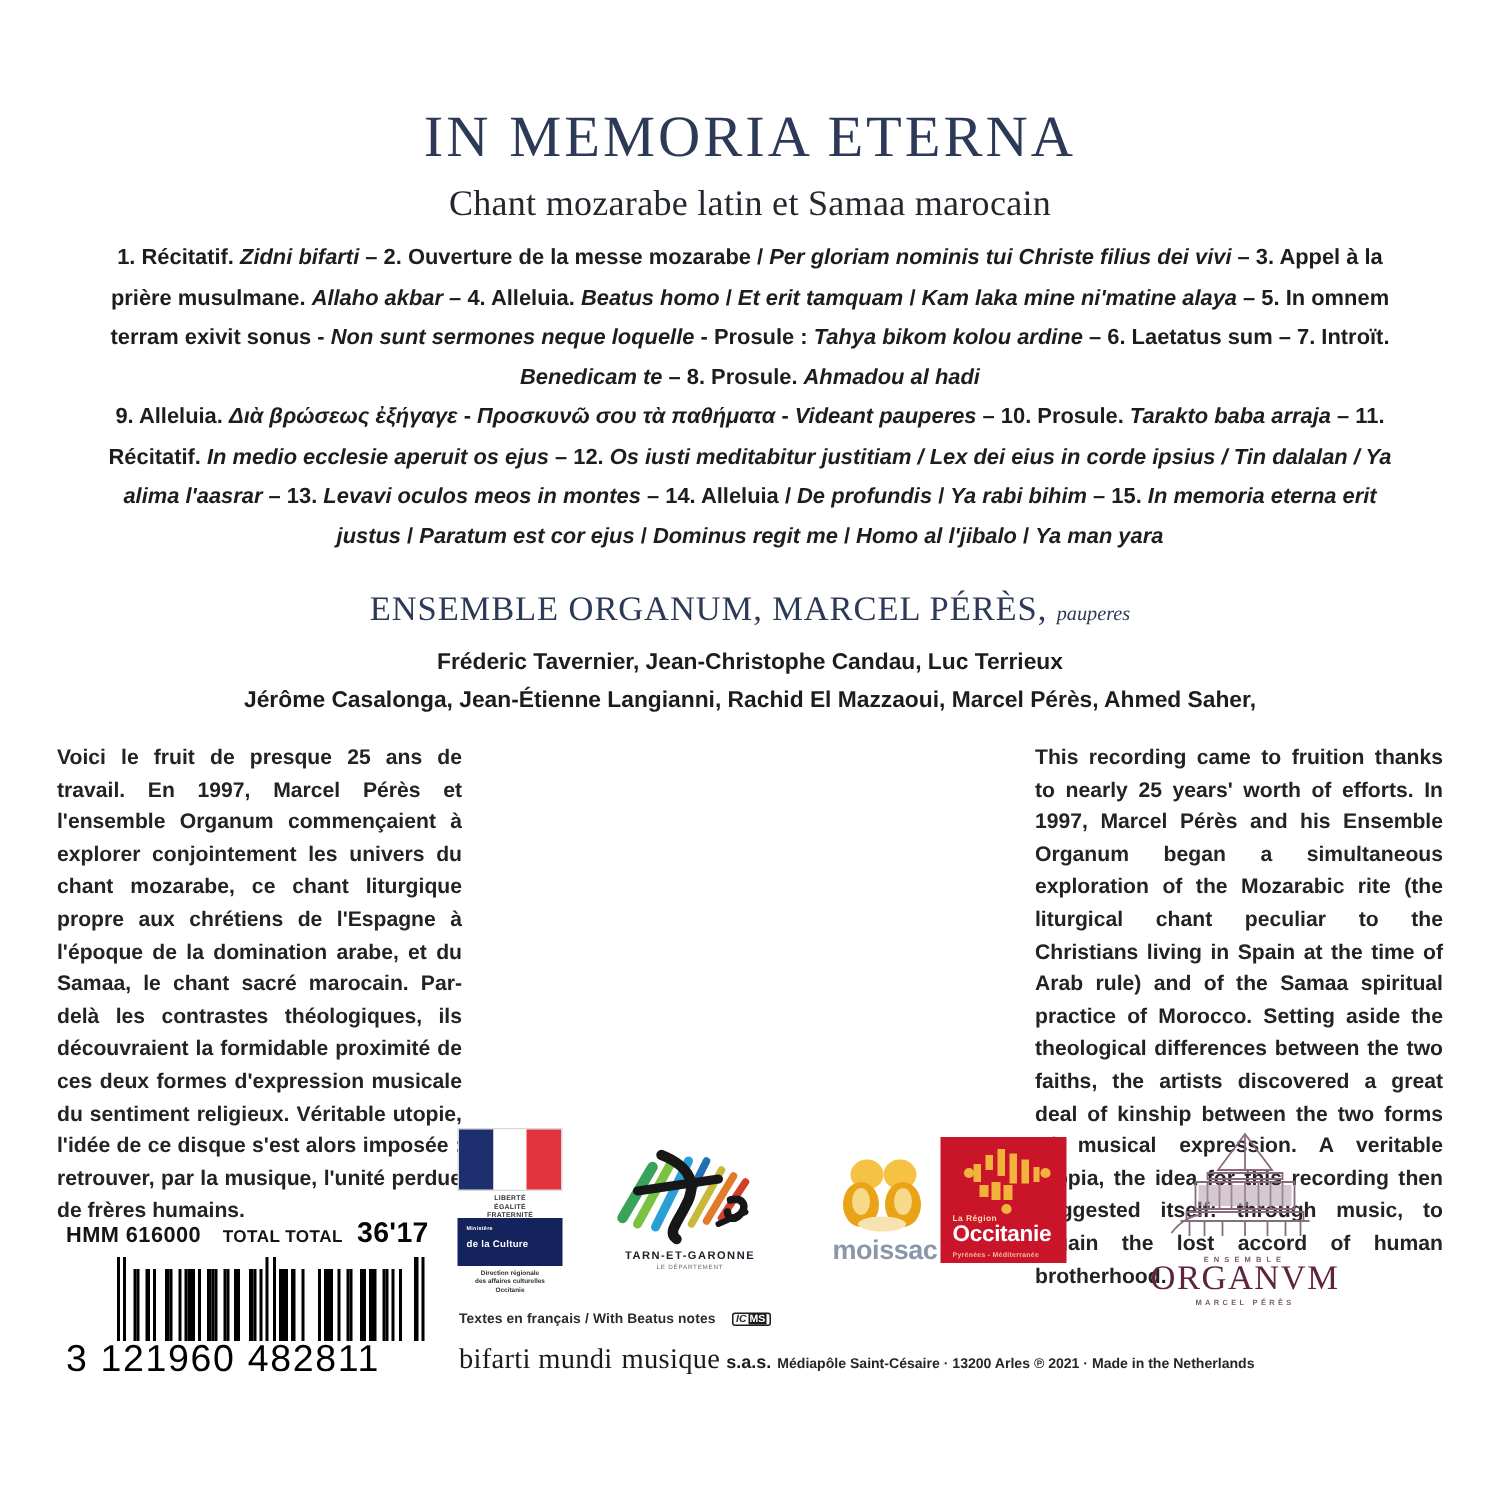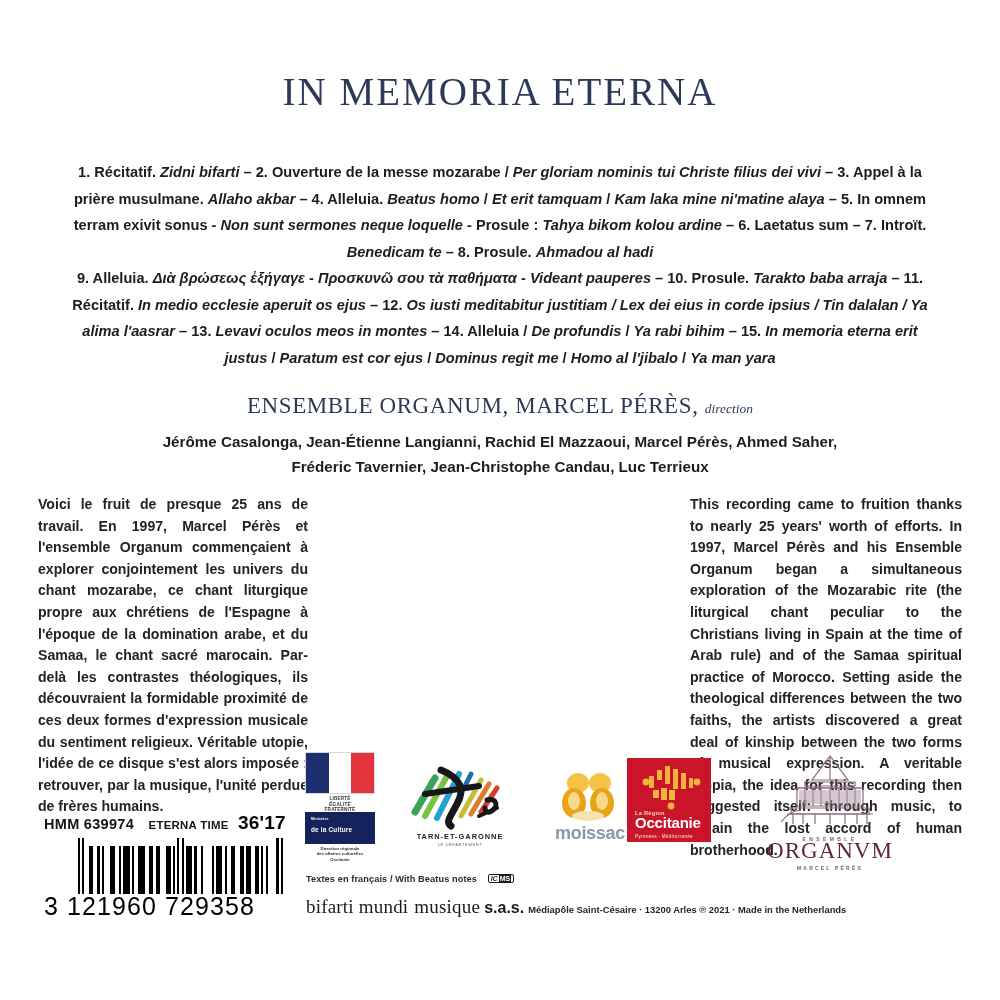--- a/index.html
+++ b/index.html
@@ -263,55 +263,56 @@
     white-space: nowrap;
   }
   .imprint .hm {
     font-family: "Liberation Serif", serif;
     font-size: 19px;
     color: #1b1b1b;
     letter-spacing: .2px;
   }
   .imprint .hm-small {
     font-family: "Liberation Sans", sans-serif;
-    font-size: 16px;
+    font-size: 12px;
     font-weight: 700;
     color: #1b1b1b;
     margin-left: 4px;
   }
   .imprint .addr {
     font-family: "Liberation Sans", sans-serif;
     font-size: 9.4px;
     font-weight: 600;
     color: #262626;
     margin-left: 4px;
   }
 </style>
 </head>
 <body>
 
 <div class="page">
 
   <div class="title-block">
     <div class="main-title">IN MEMORIA ETERNA</div>
+    <div class="subtitle">Chant mozarabe latin et Samaa marocain</div>
   </div>
 
   <div class="tracklist">
     <div>1. Récitatif. <i>Zidni bifarti</i> – 2. Ouverture de la messe mozarabe / <i>Per gloriam nominis tui Christe filius dei vivi</i> – 3. Appel à la prière musulmane. <i>Allaho akbar</i> – 4. Alleluia. <i>Beatus homo</i> / <i>Et erit tamquam</i> / <i>Kam laka mine ni'matine alaya</i> – 5. In omnem terram exivit sonus - <i>Non sunt sermones neque loquelle</i> - Prosule : <i>Tahya bikom kolou ardine</i> – 6. Laetatus sum – 7. Introït. <i>Benedicam te</i> – 8. Prosule. <i>Ahmadou al hadi</i></div>
     <div>9. Alleluia. <i>Διὰ βρώσεως ἐξήγαγε</i> - <i>Προσκυνῶ σου τὰ παθήματα</i> - <i>Videant pauperes</i> – 10. Prosule. <i>Tarakto baba arraja</i> – 11. Récitatif. <i>In medio ecclesie aperuit os ejus</i> – 12. <i>Os iusti meditabitur justitiam / Lex dei eius in corde ipsius / Tin dalalan / Ya alima l'aasrar</i> – 13. <i>Levavi oculos meos in montes</i> – 14. Alleluia / <i>De profundis</i> / <i>Ya rabi bihim</i> – 15. <i>In memoria eterna erit justus</i> / <i>Paratum est cor ejus</i> / <i>Dominus regit me</i> / <i>Homo al l'jibalo</i> / <i>Ya man yara</i></div>
   </div>
 
   <div class="ensemble">
     <div class="ensemble-name">
       <span>ENSEMBLE ORGANUM, MARCEL PÉRÈS,</span>
-      <span class="dir">direction</span>
+      <span class="dir">pauperes</span>
     </div>
     <div class="performers">
+      <div>Fréderic Tavernier, Jean-Christophe Candau, Luc Terrieux</div>
       <div>Jérôme Casalonga, Jean-Étienne Langianni, Rachid El Mazzaoui, Marcel Pérès, Ahmed Saher,</div>
-      <div>Fréderic Tavernier, Jean-Christophe Candau, Luc Terrieux</div>
     </div>
   </div>
 
   <div class="notes">
     <div class="col left">Voici le fruit de presque 25 ans de travail. En 1997, Marcel Pérès et l'ensemble Organum commençaient à explorer conjointement les univers du chant mozarabe, ce chant liturgique propre aux chrétiens de l'Espagne à l'époque de la domination arabe, et du Samaa, le chant sacré marocain. Par-delà les contrastes théologiques, ils découvraient la formidable proximité de ces deux formes d'expression musicale du sentiment religieux. Véritable utopie, l'idée de ce disque s'est alors imposée : retrouver, par la musique, l'unité perdue de frères humains.</div>
     <div class="col right">This recording came to fruition thanks to nearly 25 years' worth of efforts. In 1997, Marcel Pérès and his Ensemble Organum began a simultaneous exploration of the Mozarabic rite (the liturgical chant peculiar to the Christians living in Spain at the time of Arab rule) and of the Samaa spiritual practice of Morocco. Setting aside the theological differences between the two faiths, the artists discovered a great deal of kinship between the two forms of musical expression. A veritable utopia, the idea for this recording then suggested itself: through music, to regain the lost accord of human brotherhood.</div>
   </div>
 
   <div class="logos">
 
@@ -423,22 +424,22 @@
           </g>
         </svg>
       </div>
       <div class="organum-top">ENSEMBLE</div>
       <div class="organum-word">ORGANVM</div>
       <div class="organum-bot">MARCEL PÉRÈS</div>
     </div>
   </div>
 
   <div class="catalog">
-    <span class="cat-num">HMM 639974</span>
-    <span class="cat-tt-label">ETERNA TIME</span>
+    <span class="cat-num">HMM 616000</span>
+    <span class="cat-tt-label">TOTAL TOTAL</span>
     <span class="cat-tt-value">36'17</span>
   </div>
 
   <div class="barcode-wrap">
     <div class="barcode-bars" id="barcode-bars">
         <i style="width:2.158px;height:56px;background:#000;"></i>
         <i style="width:2.158px;height:56px;background:transparent;"></i>
         <i style="width:2.158px;height:56px;background:#000;"></i>
         <i style="width:2.158px;height:48px;background:transparent;"></i>
         <i style="width:2.158px;height:48px;background:transparent;"></i>
@@ -528,21 +529,21 @@
         <i style="width:2.158px;height:48px;background:transparent;"></i>
         <i style="width:2.158px;height:48px;background:transparent;"></i>
         <i style="width:2.158px;height:48px;background:transparent;"></i>
         <i style="width:2.158px;height:48px;background:transparent;"></i>
         <i style="width:2.158px;height:56px;background:#000;"></i>
         <i style="width:2.158px;height:56px;background:transparent;"></i>
         <i style="width:2.158px;height:56px;background:#000;"></i>
       </div>
   </div>
   <div class="barcode-digits">
-    <span class="bc-lead">3</span><span>121960</span>&nbsp;<span>729358</span>
+    <span class="bc-lead">3</span><span>121960</span>&nbsp;<span>482811</span>
   </div>
 
   <div class="footer-notes">
     <span>Textes en français / With Beatus notes</span>
     <span class="ic-badge">
       <span class="ic-l">IC</span><span class="ic-r">MS</span>
     </span>
   </div>
 
   <div class="imprint">

